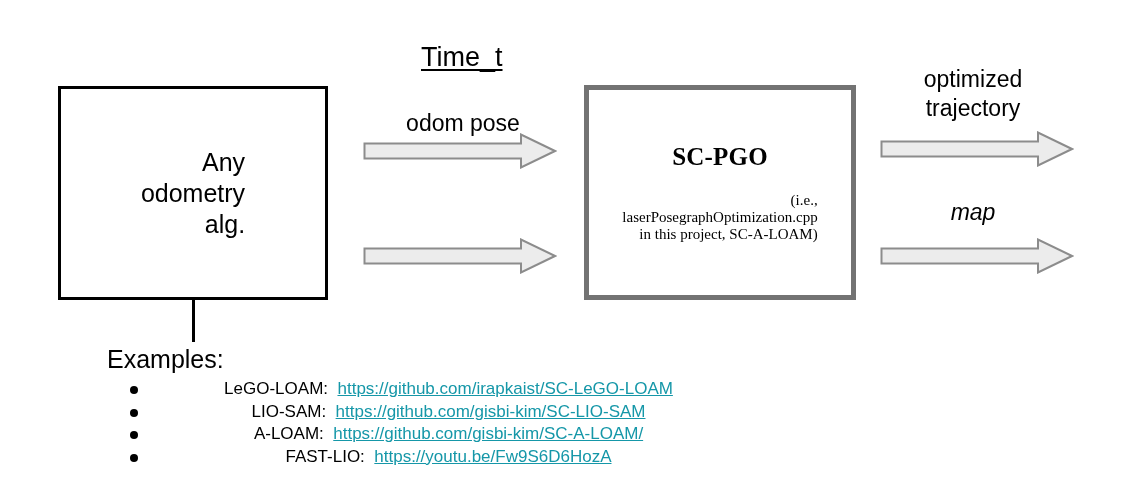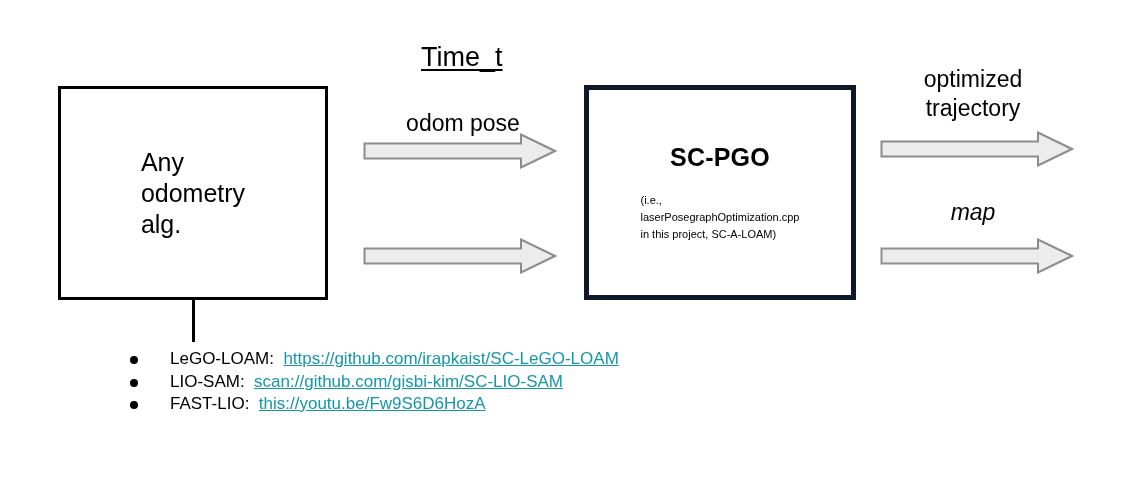--- a/index.html
+++ b/index.html
@@ -35,51 +35,52 @@
 
   
   .node-box {
     position: absolute;
     box-sizing: border-box;
     background: #ffffff;
     display: flex;
     flex-direction: column;
     align-items: center;
     justify-content: center;
-    text-align: left;
+    text-align: right;
   }
   #odom-box {
     left: 58px;
     top: 86px;
     width: 270px;
     height: 214px;
     border: 3px solid #000000;
   }
   #odom-box .box-label {
     font-size: 25px;
     line-height: 31px;
     color: #000;
     white-space: pre-line;
   }
   #pgo-box {
     left: 584px;
     top: 85px;
     width: 272px;
     height: 215px;
-    border: 5px solid #0f172a;
+    border: 5px solid #737373;
+    font-family: Liberation Serif, serif;
   }
   #pgo-box .box-title {
     font-size: 25px;
     font-weight: bold;
     line-height: 30px;
     color: #000;
     letter-spacing: 0.2px;
   }
   #pgo-box .box-subtitle {
-    font-size: 11px;
+    font-size: 15px;
     line-height: 17px;
     color: #000;
     margin-top: 20px;
     white-space: pre-line;
   }
 
   
   #connector-line {
     position: absolute;
     left: 192px;
@@ -113,20 +114,21 @@
   }
   #examples-heading {
     font-size: 25px;
     line-height: 30px;
     color: #000;
   }
   .example-list {
     list-style: none;
     margin: 4px 0 0 0;
     padding: 0;
+    text-align: center;
   }
   .example-item {
     position: relative;
     font-size: 17px;
     line-height: 22.5px;
     color: #000;
     padding-left: 63px;
     white-space: nowrap;
   }
   .example-bullet {
@@ -188,32 +190,38 @@
   </div>
 
   <div class="arrow-label" style="left:880px; top:198px; width:186px;font-style:italic;">map</div>
   <div class="flow-arrow" style="left:880px; top:238px;">
     <svg width="194" height="36" viewBox="0 0 194 36">
       <path d="M1.5 10.5 H158 V1.5 L192 18 L158 34.5 V25.5 H1.5 Z" fill="#ececec" stroke="#8c8c8c" stroke-width="2" stroke-linejoin="miter"></path>
     </svg>
   </div>
 
   <div id="examples-block">
+    <div id="examples-heading">Examples:</div>
     <ul class="example-list">
       <li class="example-item">
         <span class="example-bullet"></span>
         <span>LeGO-LOAM:</span>
         <span>&nbsp;</span><a class="example-link" href="#">https://github.com/irapkaist/SC-LeGO-LOAM</a>
       </li>
       <li class="example-item">
         <span class="example-bullet"></span>
         <span>LIO-SAM:</span>
-        <span>&nbsp;</span><a class="example-link" href="#">scan://github.com/gisbi-kim/SC-LIO-SAM</a>
+        <span>&nbsp;</span><a class="example-link" href="#">https://github.com/gisbi-kim/SC-LIO-SAM</a>
+      </li>
+      <li class="example-item">
+        <span class="example-bullet"></span>
+        <span>A-LOAM:</span>
+        <span>&nbsp;</span><a class="example-link" href="#">https://github.com/gisbi-kim/SC-A-LOAM/</a>
       </li>
       <li class="example-item">
         <span class="example-bullet"></span>
         <span>FAST-LIO:</span>
-        <span>&nbsp;</span><a class="example-link" href="#">this://youtu.be/Fw9S6D6HozA</a>
+        <span>&nbsp;</span><a class="example-link" href="#">https://youtu.be/Fw9S6D6HozA</a>
       </li>
     </ul>
   </div>
 
 </div>
 
 </body></html>

